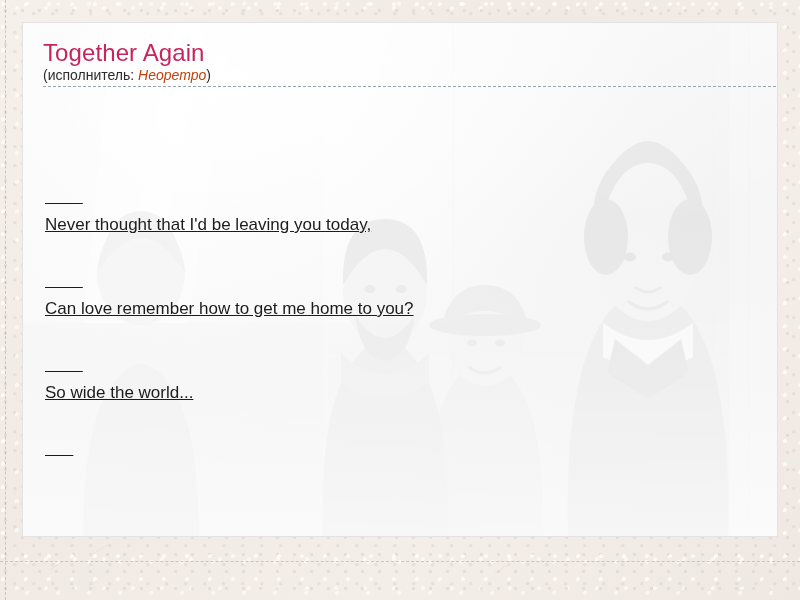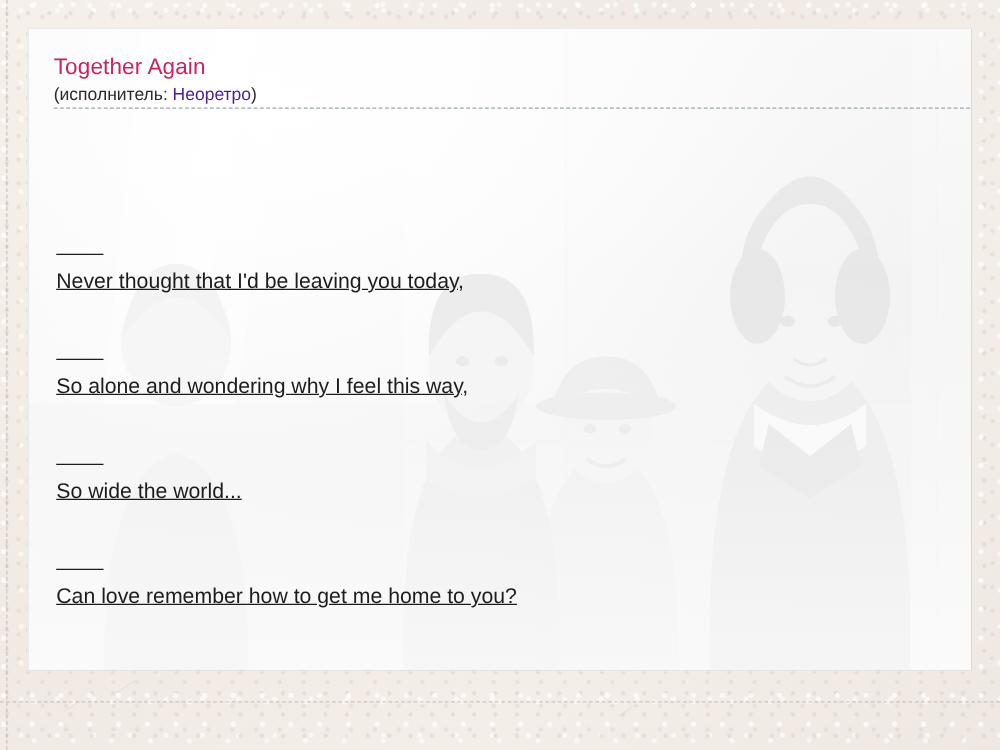--- a/index.html
+++ b/index.html
@@ -85,36 +85,37 @@
   }
 
   #slide-content {
     position: relative;
     padding: 18px 20px 0 18px;
   }
 
   
   #song-title {
     color: #c7255c;
-    font-size: 18px;
+    font-size: 24px;
     font-weight: normal;
     line-height: 24px;
     margin: 0 0 1px 2px;
     letter-spacing: 0.1px;
   }
   #song-subtitle {
     font-size: 14px;
     line-height: 18px;
     color: #2b2b2b;
     margin: 0 0 0 2px;
     white-space: nowrap;
   }
   #artist-link {
-    color: #4c1d95;
+    color: #c2410c;
     text-decoration: none;
+    font-style: italic;
   }
   #header-rule {
     margin: 2px 0 0 2px;
     height: 0;
     border-top: 1px dashed #96a6ad;
     width: 738px;
   }
 
   
   #lyrics-body {
@@ -237,22 +238,21 @@
   <div id="slide-content">
     <h1 id="song-title">Together Again</h1>
 
     <div id="song-subtitle"><span>(исполнитель: </span><a href="#" id="artist-link">Неоретро</a><span>)</span></div>
 
     <div id="header-rule"></div>
 
     <div id="lyrics-body">
       <div class="lyric-stanza">
         <div class="lyric-line">Never thought that I'd be leaving you today,</div>
-        <div class="lyric-line">So alone and wondering why I feel this way,</div>
+        <div class="lyric-line">Can love remember how to get me home to you?</div>
         <div class="lyric-line">So wide the world...</div>
-        <div class="lyric-line">Can love remember how to get me home to you?</div>
       </div>
       
       
       
     </div>
   </div>
 </div>
 
 </body></html>

